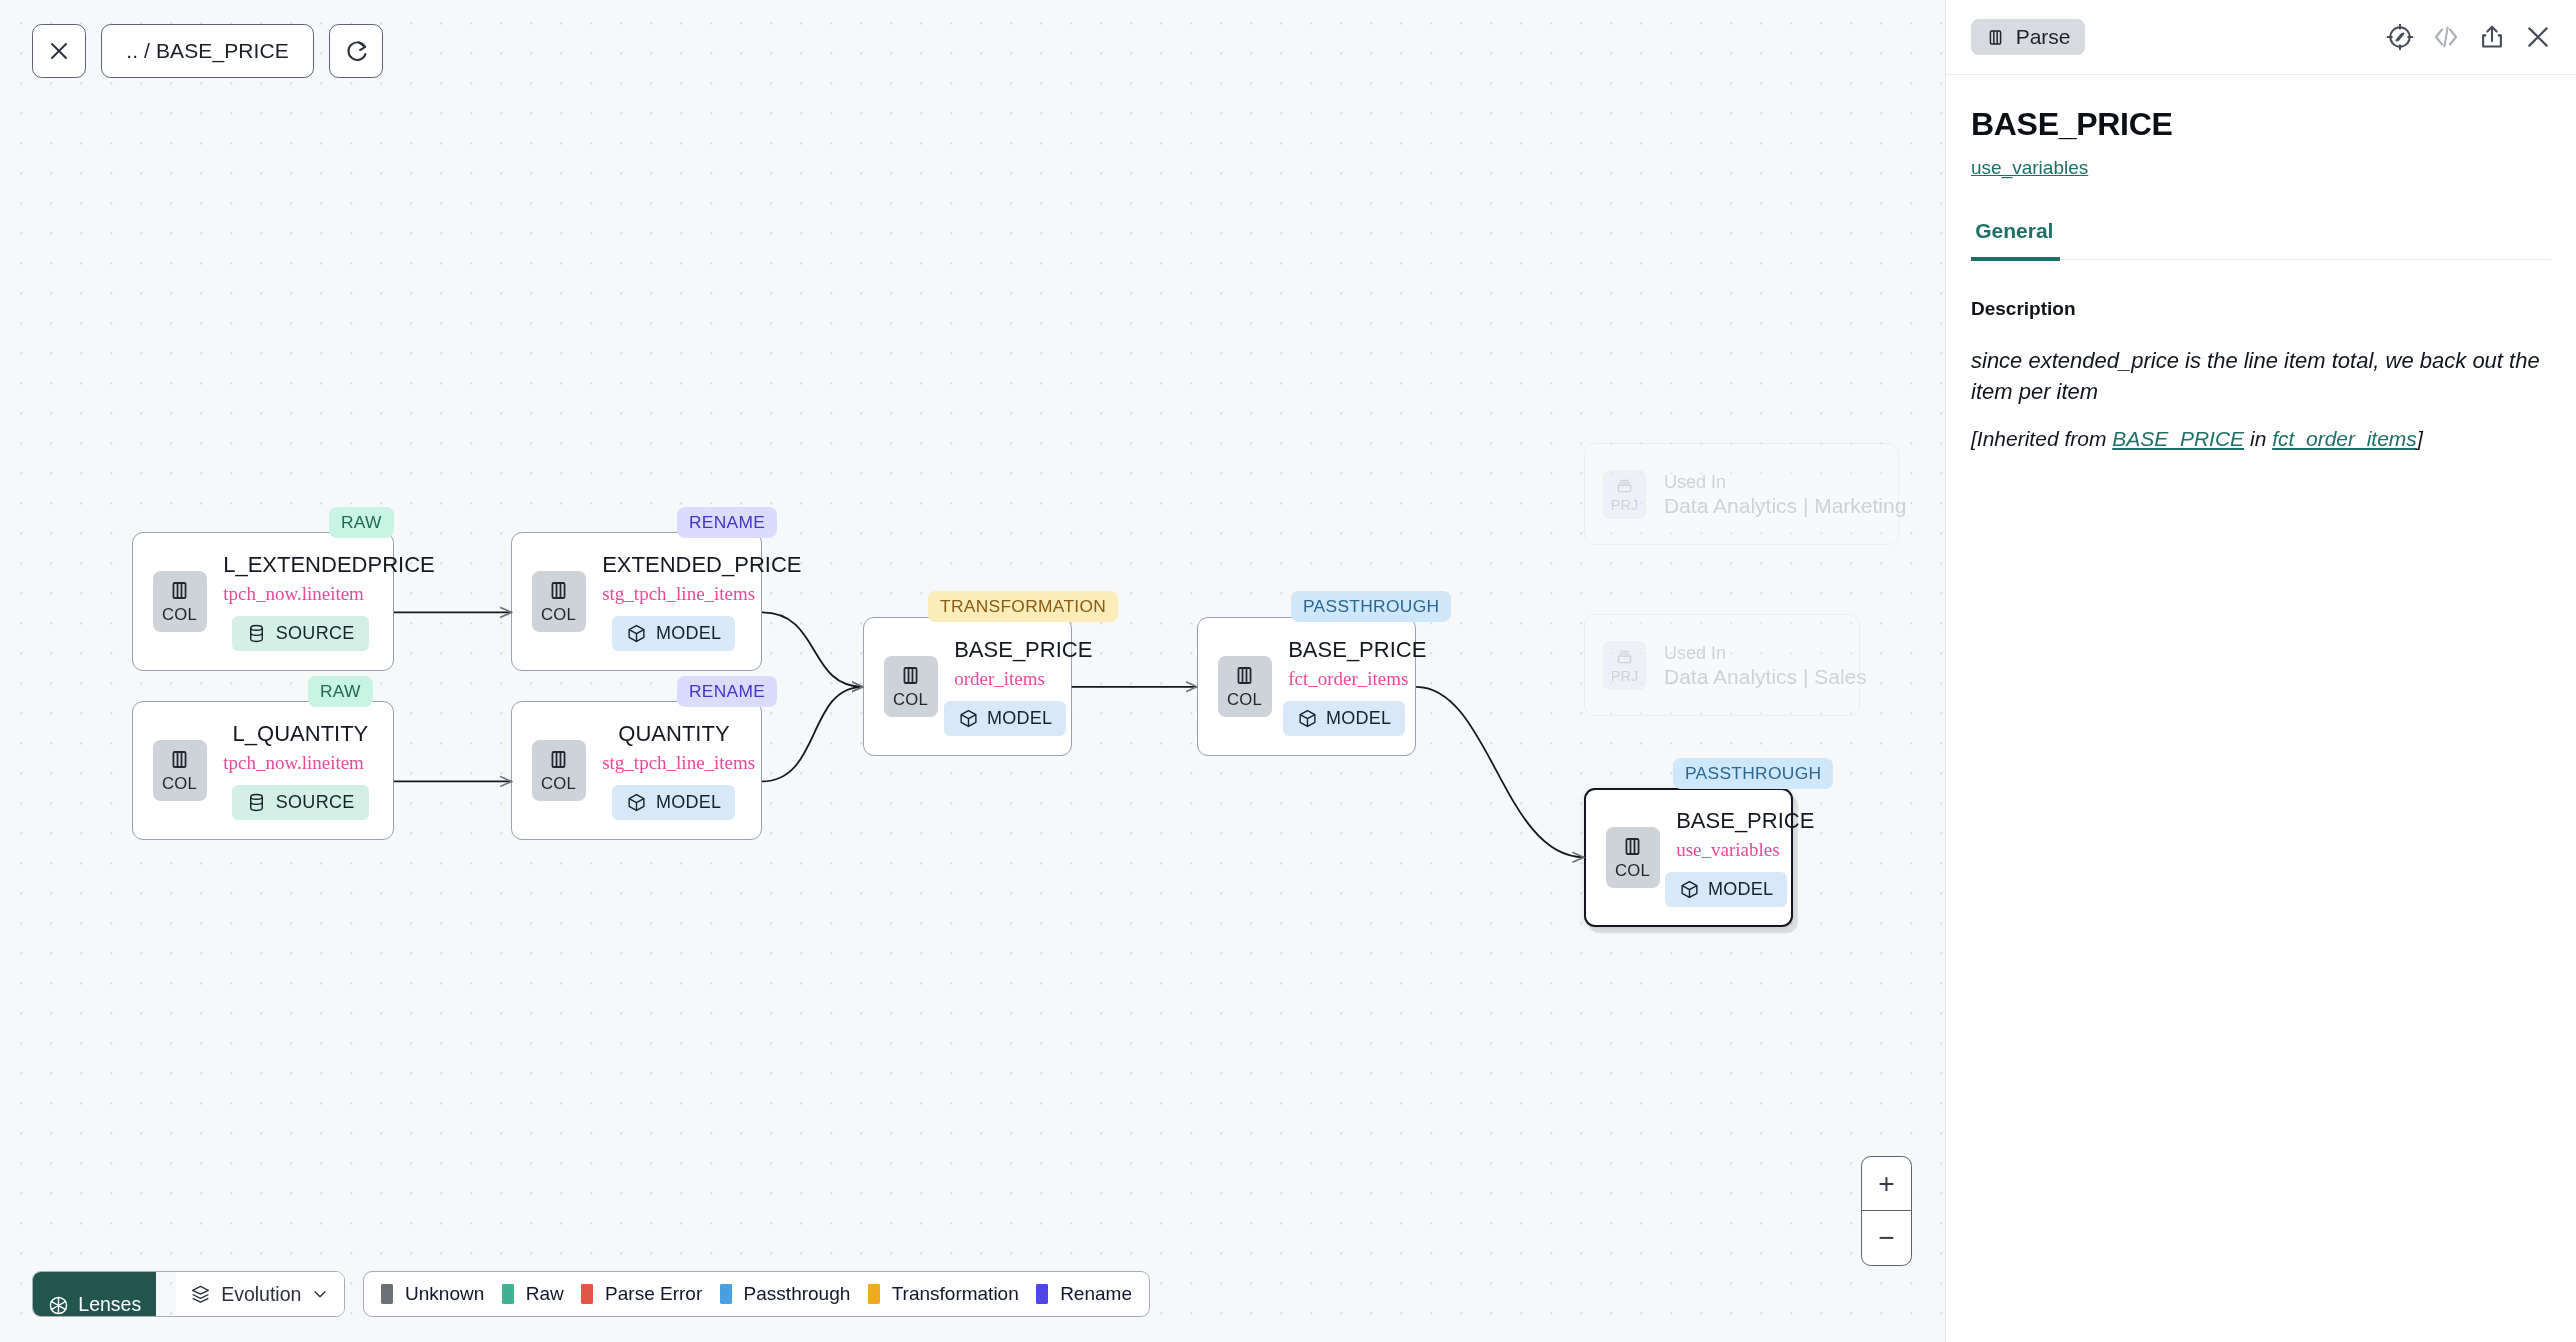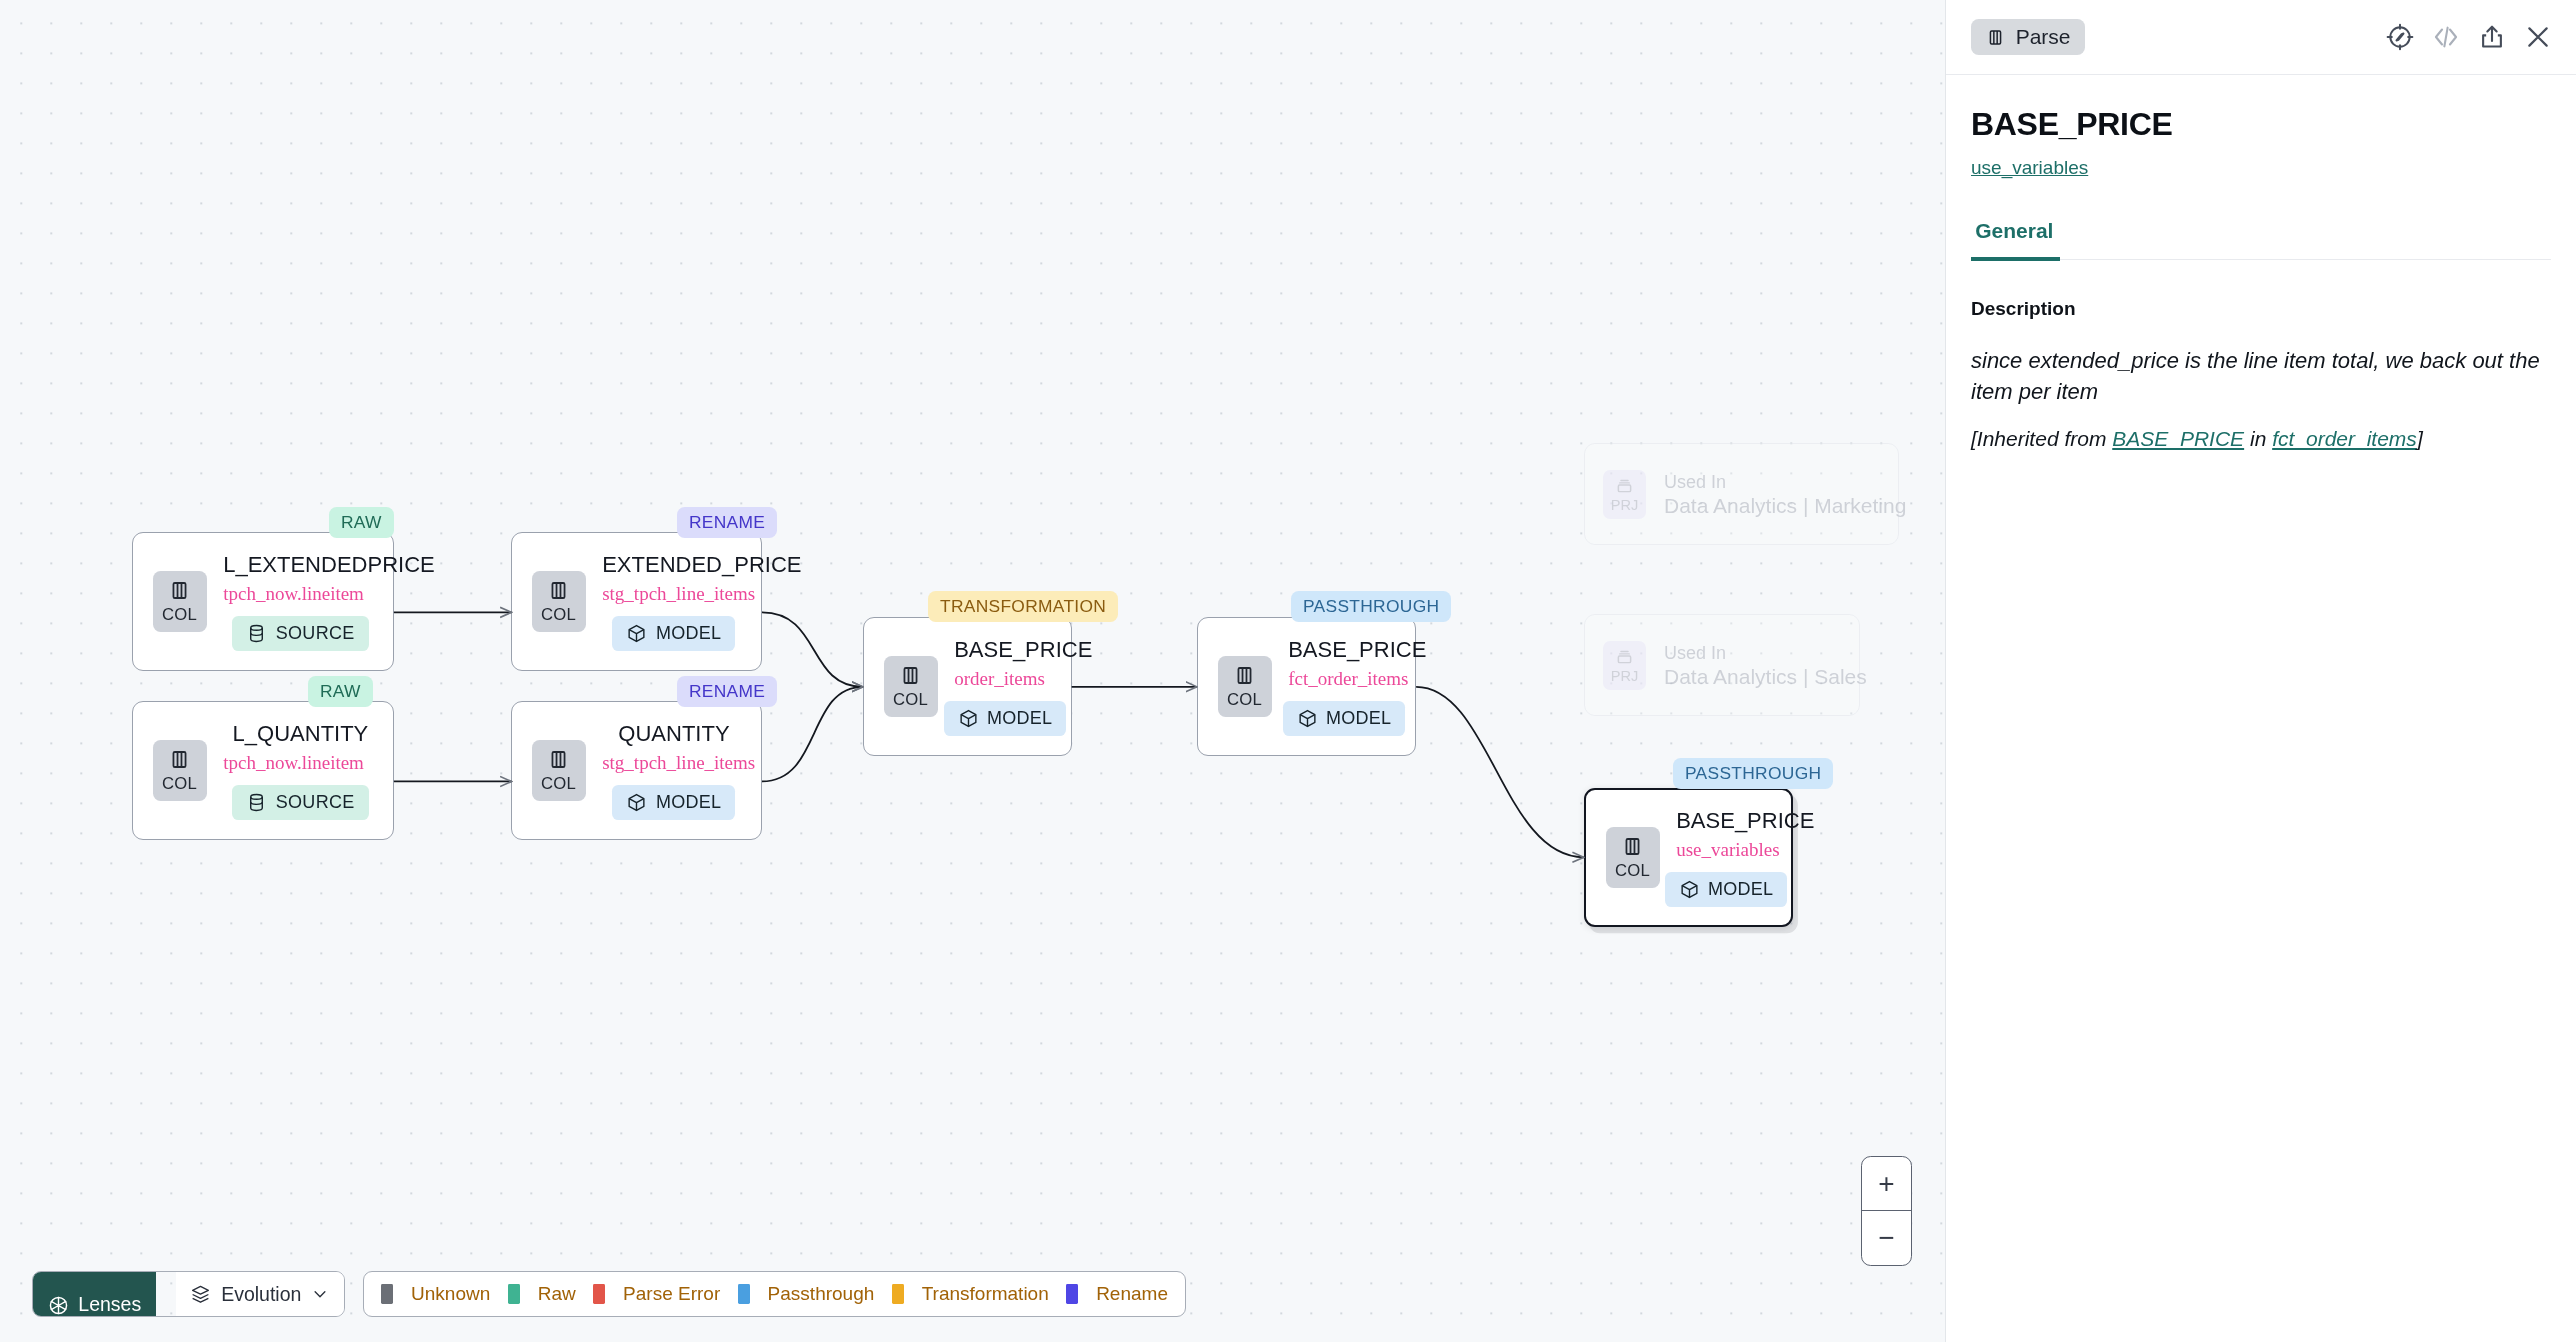--- a/index.html
+++ b/index.html
@@ -98,21 +98,21 @@
 
   
   .bottombar { position: absolute; left: 32px; bottom: 26px; display: flex; align-items: center; gap: 18px; z-index: 30; }
   .lensgroup { display: flex; border: 1.1px solid #a7adb7; border-radius: 9px; overflow: hidden; height: 46px; }
   .lens-btn { background: #23554f; color: #fff; display: flex; align-items: flex-end; gap: 9px;
               padding: 0 15.3px; font-size: 19.5px; cursor: pointer; }
   .evo-btn  { background: #fff; color: #2a303b; display: flex; align-items: center; gap: 9.7px;
               padding: 0 15.3px 0 14px; font-size: 19.5px; cursor: pointer; margin-left: 20px; }
   .legend { display: flex; align-items: center; gap: 17.4px; height: 46px;
             border: 1.1px solid #a7adb7; border-radius: 9px; background: #fff; padding: 0 16.7px; }
-  .leg-item { display: flex; align-items: center; gap: 18px; font-size: 19px; color: #a16207; white-space: nowrap; }
+  .leg-item { display: flex; align-items: center; gap: 12px; font-size: 19px; color: #0f172a; white-space: nowrap; }
   .swatch { width: 12px; height: 20px; border-radius: 1.4px; display: inline-block; }
 
   
   .panel { width: 631px; height: 1343px; background: #fff; border-left: 1px solid #e3e6ea; position: relative; }
   .panel-head { height: 75px; display: flex; align-items: center; justify-content: space-between;
                 padding: 0 24px 0 25px; border-bottom: 1px solid #e8eaee; }
   .type-pill { display: inline-flex; align-items: center; gap: 9.7px; background: #d7dade;
                border-radius: 7.7px; padding: 6.3px 14px; font-size: 21px; color: #1d222c; }
   .head-icons { display: flex; align-items: center; gap: 18px; color: #454c59; }
   .head-icons .dim { color: #aab0ba; }
@@ -144,20 +144,36 @@
       <g id="edge-paths" stroke="#14181f" stroke-width="2.6" fill="none">
           <path d="M 566 880 L 735 880" marker-end="url(#arw)"></path>
           <path d="M 566 1123 L 735 1123" marker-end="url(#arw)"></path>
           <path d="M 1095 880 C 1180 880 1160 987 1240 987" marker-end="url(#arw)"></path>
           <path d="M 1095 1123 C 1180 1123 1160 987 1240 987" marker-end="url(#arw)"></path>
           <path d="M 1540 987 L 1720 987" marker-end="url(#arw)"></path>
           <path d="M 2035 987 C 2140 987 2160 1232 2276 1232" marker-end="url(#arw)"></path>
         </g>
     </svg>
 
+    <div class="topbar">
+      <div class="tb-btn tb-square">
+        <svg width="24" height="24" viewBox="0 0 24 24">
+          <path d="M5 5 L19 19 M19 5 L5 19" stroke="#2b313c" stroke-width="1.9" fill="none" stroke-linecap="round"></path>
+        </svg>
+      </div>
+      <div class="tb-btn tb-crumb">
+        <span>.. / BASE_PRICE</span>
+      </div>
+      <div class="tb-btn tb-square">
+        <svg width="25" height="25" viewBox="0 0 24 24">
+          <path d="M20 7.5 A8.4 8.4 0 1 0 20.6 14.5" stroke="#2b313c" stroke-width="1.9" fill="none" stroke-linecap="round"></path>
+          <path d="M14.2 3.2 L20.4 7.6 L15.4 10.6" stroke="#2b313c" stroke-width="1.9" fill="none" stroke-linecap="round" stroke-linejoin="round"></path>
+        </svg>
+      </div>
+    </div>
 
     <div id="ghost-layer">
         <div class="ghost" style="left: 1584px; top: 443px; width: 315px; height: 102px;">
           <div class="ghost-icon">
             <svg width="21" height="21" viewBox="0 0 24 24">
               <rect x="5" y="11.5" width="14" height="7.5" rx="1.3" fill="none" stroke="#b9bcc6" stroke-width="1.7"></rect>
               <path d="M6.6 9 L17.4 9 M8 6.2 L16 6.2" fill="none" stroke="#b9bcc6" stroke-width="1.7" stroke-linecap="round"></path>
             </svg>
             <span class="lbl">PRJ</span>
           </div>

